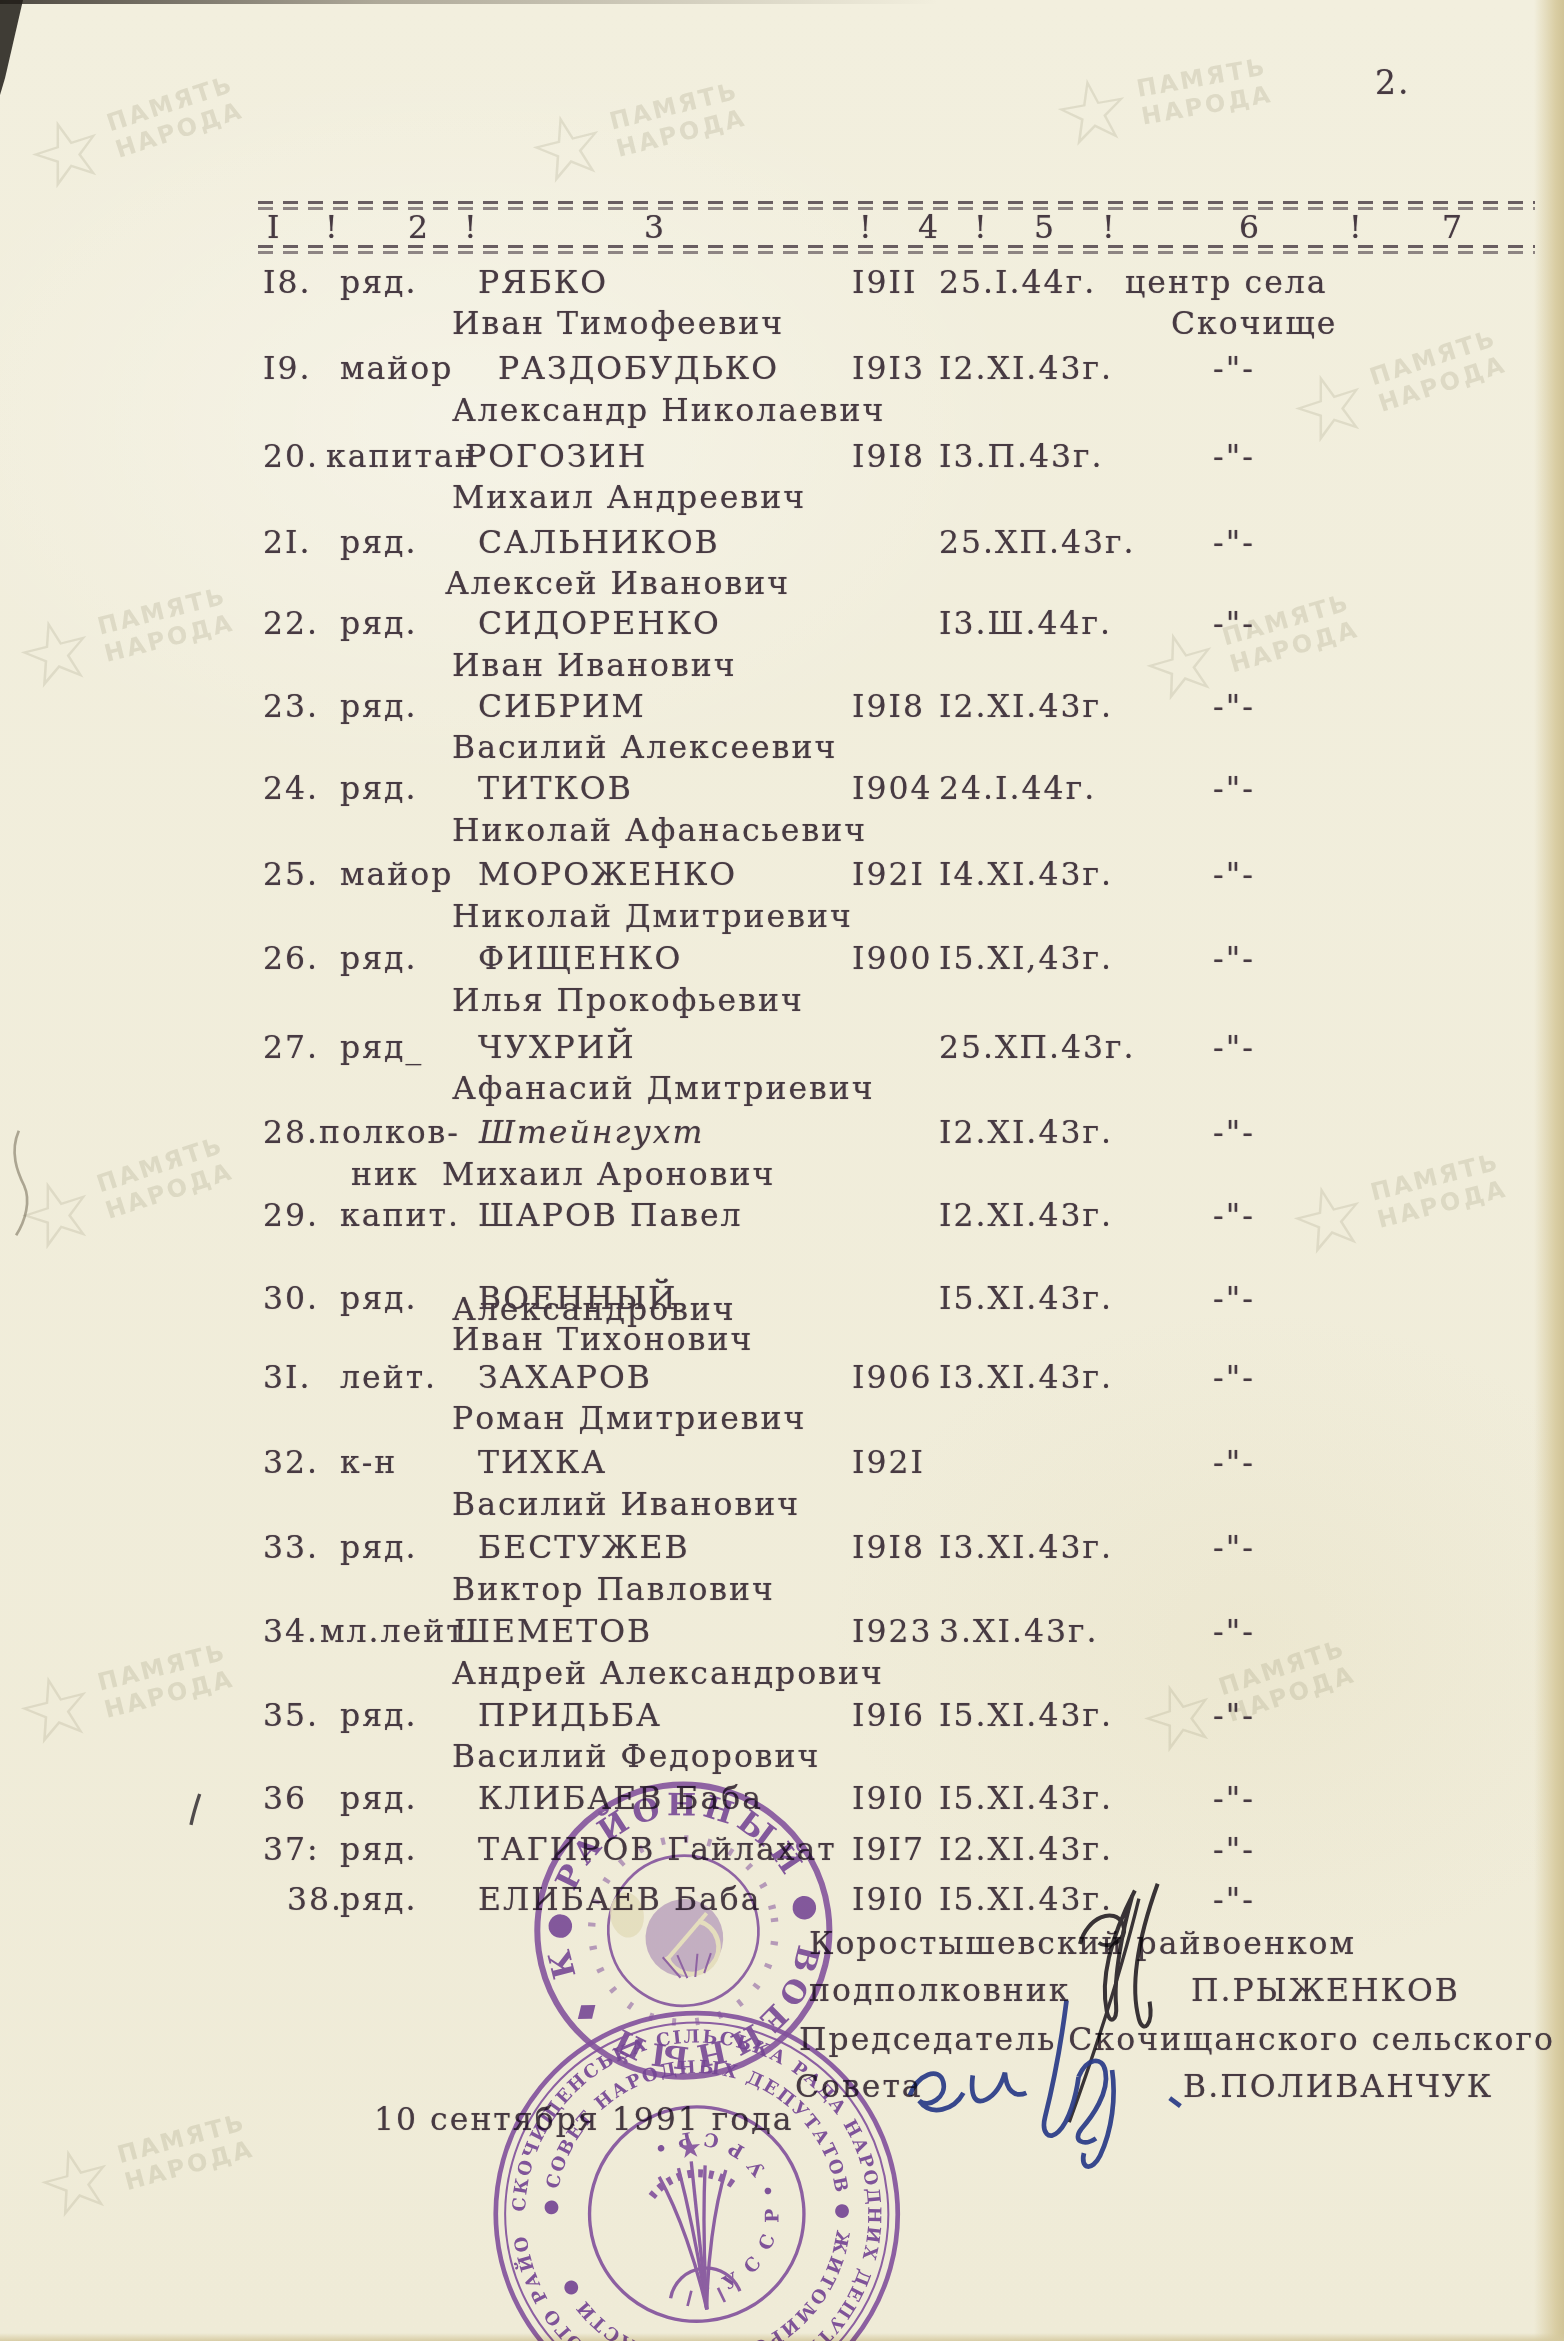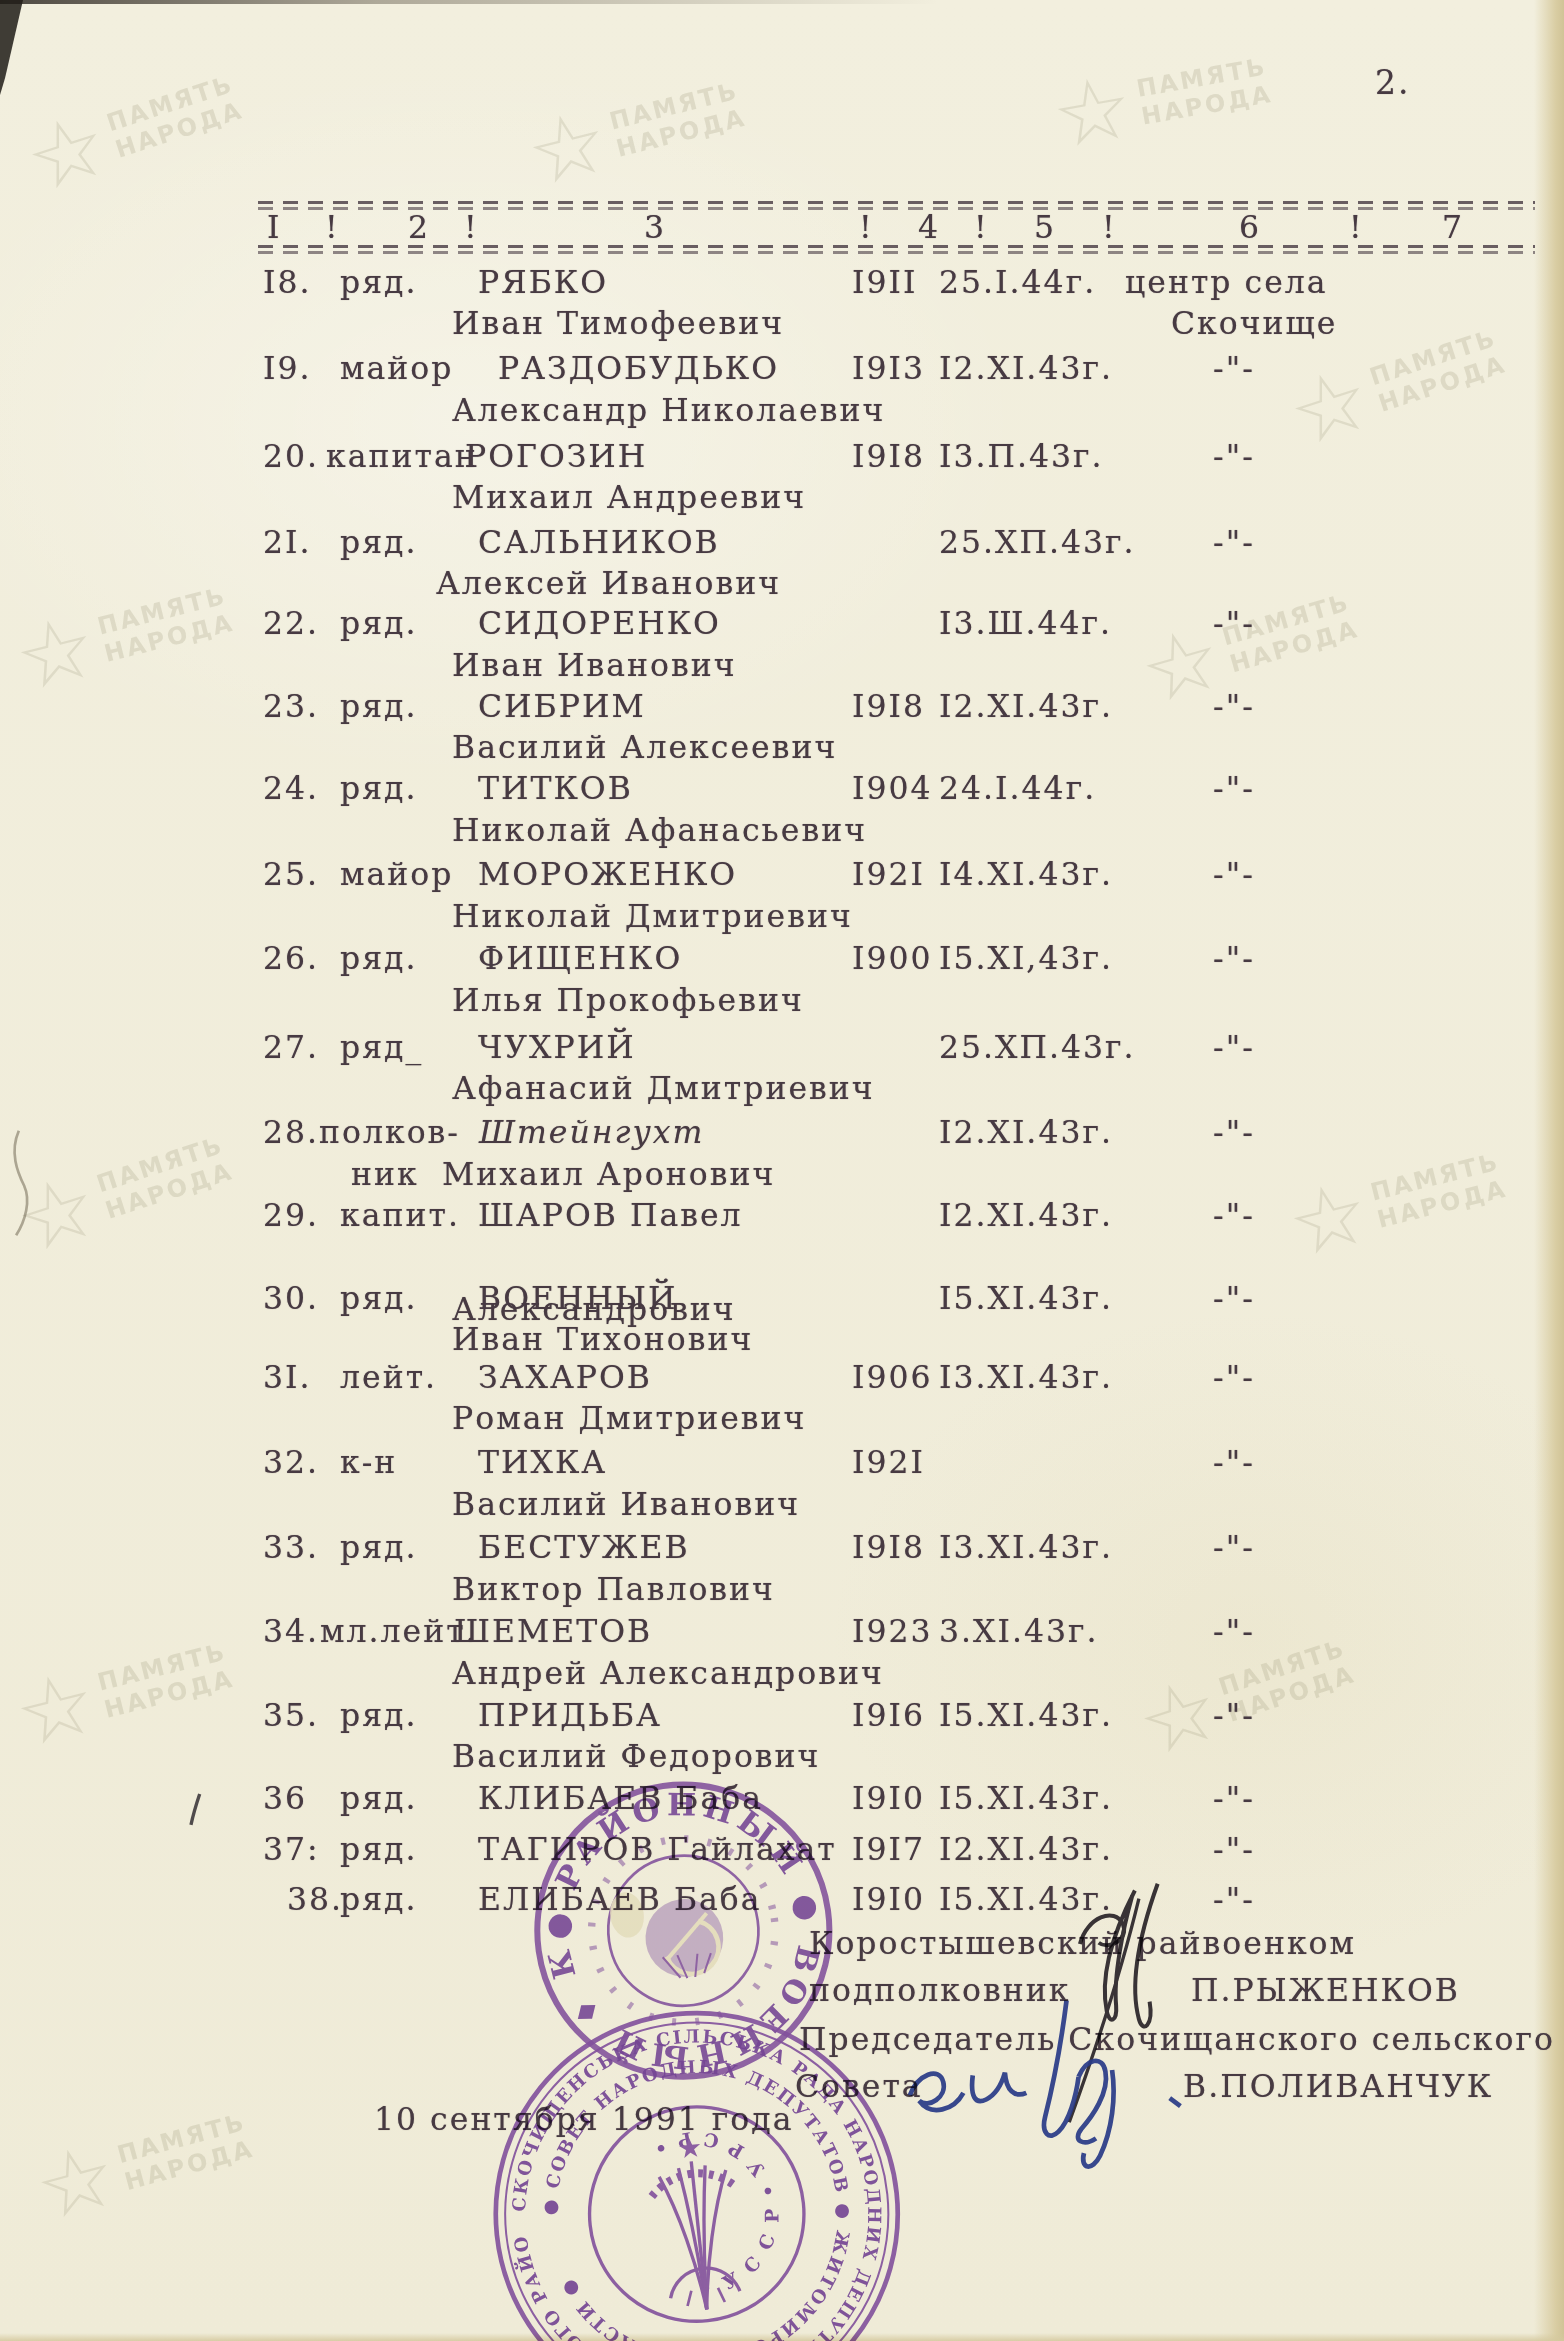--- a/index.html
+++ b/index.html
@@ -168,21 +168,21 @@
         <span class="t" style="left: 465px; top: 441px;">РОГОЗИН</span>
         <span class="t" style="left: 452px; top: 482px;">Михаил Андреевич</span>
         <span class="t" style="left: 852px; top: 441px;">I9I8</span>
         <span class="t" style="left: 939px; top: 441px;">I3.П.43г.</span>
         <span class="t" style="left: 1213px; top: 441px;">-"-</span>
       </div>
       <div>
         <span class="t" style="left: 263px; top: 527px;">2I.</span>
         <span class="t" style="left: 340px; top: 527px;">ряд.</span>
         <span class="t" style="left: 478px; top: 527px;">САЛЬНИКОВ</span>
-        <span class="t" style="left: 436px; top: 568px;">Алексей Иванович</span>
+        <span class="t" style="left: 445px; top: 568px;">Алексей Иванович</span>
         <span class="t" style="left: 939px; top: 527px;">25.ХП.43г.</span>
         <span class="t" style="left: 1213px; top: 527px;">-"-</span>
       </div>
       <div>
         <span class="t" style="left: 263px; top: 608px;">22.</span>
         <span class="t" style="left: 340px; top: 608px;">ряд.</span>
         <span class="t" style="left: 478px; top: 608px;">СИДОРЕНКО</span>
         <span class="t" style="left: 452px; top: 650px;">Иван Иванович</span>
         <span class="t" style="left: 939px; top: 608px;">I3.Ш.44г.</span>
         <span class="t" style="left: 1213px; top: 608px;">-"-</span>

